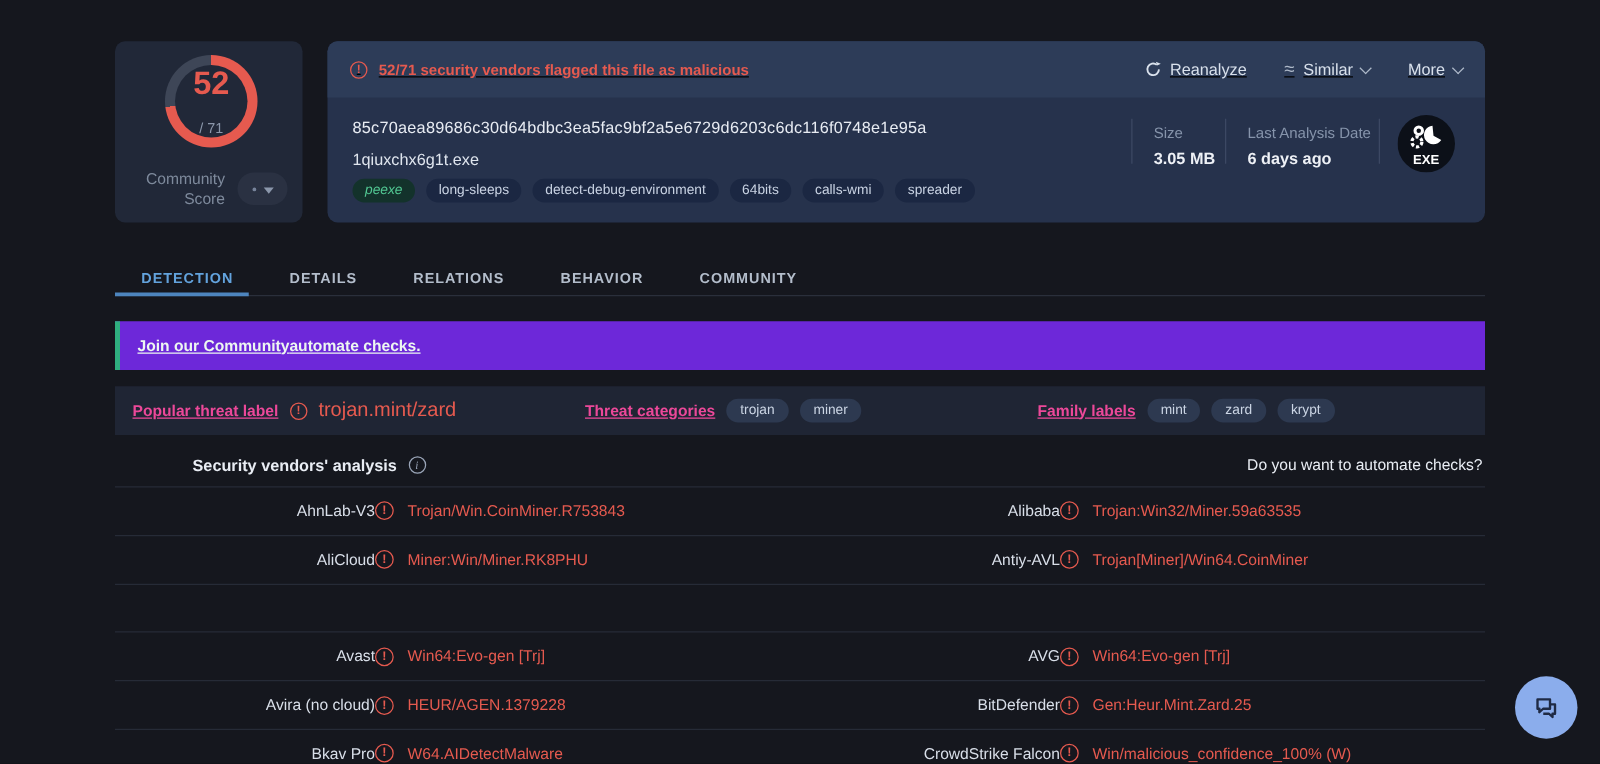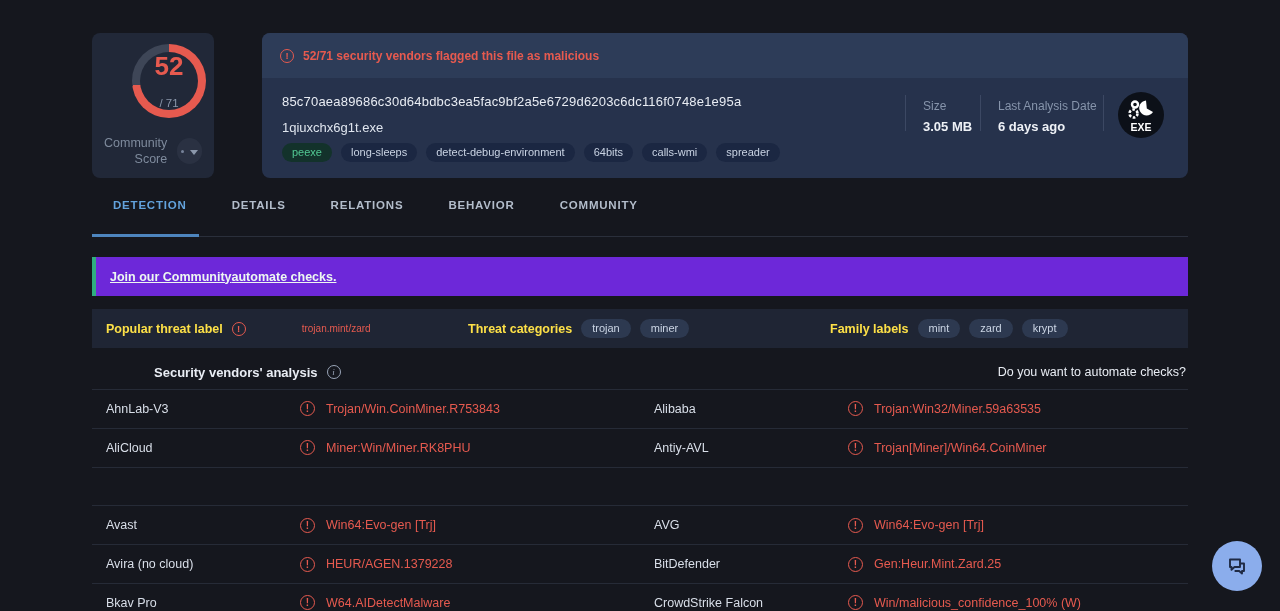--- a/index.html
+++ b/index.html
@@ -3,94 +3,94 @@
 <meta charset="utf-8">
 <style>
   html,body{margin:0;padding:0;background:#101218;}
   .stage{position:relative;width:1280px;height:611px;background:#15171e;overflow:hidden;
          font-family:"Liberation Sans","DejaVu Sans",sans-serif;
          --danger:#e65a4f; --green:#2fae7f; --tag-green:#52c893; --tab-active:#63a3dd;
          --tab-line:#4d85be; --fab-bg:#8badec;}
   [data-interactable="true"]{cursor:pointer;}
 
   
-  .score-card{position:absolute;left:92px;top:33px;width:122px;height:145px;background:#212838;border-radius:8px;}
+  .score-card{position:absolute;left:92px;top:33px;width:150px;height:145px;background:#212838;border-radius:8px;}
   .donut{position:absolute;left:40px;top:11px;width:74px;height:74px;border-radius:50%;
          background:conic-gradient(var(--danger) 0 73%, #3e4657 73% 100%);}
   .donut::before{content:"";position:absolute;inset:8px;border-radius:50%;background:#212838;}
   .donut-center{position:absolute;inset:0;display:flex;flex-direction:column;align-items:center;justify-content:center;z-index:1;}
   .score-value{color:var(--danger);font-size:26px;font-weight:bold;line-height:26px;}
   .score-total{color:#8b97ab;font-size:11.5px;margin-top:18px;}
   .score-footer{position:absolute;left:12px;right:12px;bottom:11px;display:flex;align-items:center;}
   .score-label{flex:1;text-align:right;color:#7e8a9c;font-size:12.5px;line-height:16px;padding-right:10px;}
   .vote-pill{width:40px;height:26px;border-radius:14px;background:#2a3142;display:flex;align-items:center;justify-content:center;gap:6px;}
   .vote-dot{width:3px;height:3px;border-radius:50%;background:#77839a;}
   .vote-arrows{display:flex;flex-direction:column;gap:2px;}
   .caret-up{width:0;height:0;border-left:4px solid transparent;border-right:4px solid transparent;border-bottom:5px solid #8period;border-bottom-color:#8b97ab;}
   .caret-down{width:0;height:0;border-left:4px solid transparent;border-right:4px solid transparent;border-top:5px solid #8b97ab;}
 
   
   .header-card{position:absolute;left:262px;top:33px;width:926px;height:145px;background:#26324c;border-radius:8px;}
   .header-banner{position:absolute;left:0;top:0;right:0;height:45px;background:#2d3c58;border-radius:8px 8px 0 0;
-                 display:flex;align-items:center;padding:0 18px;box-sizing:border-box;}
+                 display:flex;align-items:center;padding:0 18px;box-sizing:border-box;text-decoration:underline;}
   .banner-text{color:var(--danger);font-size:12px;font-weight:bold;margin-left:9px;}
   .warn-icon{display:inline-flex;align-items:center;justify-content:center;width:14px;height:14px;border:1.5px solid currentColor;
              border-radius:50%;font-size:9.5px;font-weight:bold;box-sizing:border-box;color:var(--danger);flex:none;}
   .warn-icon::before{content:"!";}
   .banner-actions{margin-left:auto;display:flex;align-items:center;gap:30px;color:#d9e1ec;font-size:13px;}
   .action{display:flex;align-items:center;gap:7px;}
   .chev{width:6px;height:6px;border-right:1.5px solid #aeb9c9;border-bottom:1.5px solid #aeb9c9;transform:rotate(45deg);margin-top:-3px;}
   .approx{font-size:15px;color:#aeb9c9;}
   .refresh-svg{display:block;}
 
   .file-hash{position:absolute;left:20px;top:61px;color:#e8ecf3;font-size:13px;letter-spacing:.2px;}
   .file-name{position:absolute;left:20px;top:87px;color:#dfe5ee;font-size:13px;}
   .tag-row{position:absolute;left:20px;top:110px;display:flex;gap:9px;}
   .tag{background:#1b2742;color:#c9d3e3;font-size:11px;padding:4px 10px;border-radius:11px;line-height:11px;}
-  .tag.green{background:#13322b;color:var(--tag-green);}
+  .tag.green{background:#13322b;color:var(--tag-green);font-style:italic;}
 
   .meta-divider{position:absolute;width:1px;height:36px;top:62px;background:#3c4863;}
   .meta-label{position:absolute;top:66px;color:#8694ab;font-size:12px;}
   .meta-value{position:absolute;top:86px;color:#eef1f6;font-size:13px;font-weight:bold;}
   .exe-badge{position:absolute;left:856px;top:59px;width:46px;height:46px;}
 
   
   .tabs{position:absolute;left:92px;top:200px;width:1096px;height:37px;border-bottom:1px solid #2a2f3b;
         display:flex;gap:45px;padding-left:21px;box-sizing:border-box;align-items:flex-end;}
-  .tab{position:relative;color:#b3bdcb;font-size:11.5px;font-weight:bold;letter-spacing:.8px;padding-bottom:25px;}
+  .tab{position:relative;color:#b3bdcb;font-size:11.5px;font-weight:bold;letter-spacing:.8px;padding-bottom:7px;}
   .tab.active{color:var(--tab-active);}
   .tab.active::after{content:"";position:absolute;left:-21px;right:-12px;bottom:-1px;height:3px;background:var(--tab-line);}
 
   
   .community-banner{position:absolute;left:92px;top:257px;width:1096px;height:39px;background:#6d28d9;
                     border-left:4px solid var(--green);box-sizing:border-box;display:flex;align-items:center;
                     padding-left:14px;font-size:12.5px;color:#bdd4cc;white-space:pre-wrap;}
   .community-banner a{color:#edf7f1;font-weight:bold;text-decoration:underline;}
 
   
   .threat-row{position:absolute;left:92px;top:309px;width:1096px;height:39px;background:#1f2534;}
   .tl-group{position:absolute;top:0;height:39px;display:flex;align-items:center;gap:9px;}
   .tl-g1{left:14px;} .tl-g2{left:376px;} .tl-g3{left:738px;}
-  .tl-title{color:#fde047;font-size:12.5px;font-weight:bold;}
-  .tl-value{color:var(--danger);font-size:10px;margin-left:47px;}
+  .tl-title{color:#ec4899;font-size:12.5px;font-weight:bold;text-decoration:underline;}
+  .tl-value{color:var(--danger);font-size:16px;}
   .pill{background:#2d3950;color:#cbd5e4;font-size:11px;padding:4px 11px;border-radius:11px;line-height:11px;}
 
   
   .analysis-header{position:absolute;left:92px;top:358px;width:1096px;height:28px;display:flex;align-items:center;
                    justify-content:space-between;padding:0 2px 0 14px;box-sizing:border-box;}
   .ah-left{display:flex;align-items:center;gap:9px;}
   .ah-title{color:#e9edf4;font-size:13px;font-weight:bold;margin-left:48px;}
   .info-icon{display:inline-flex;align-items:center;justify-content:center;width:14px;height:14px;border:1.3px solid #9aa5b8;
              border-radius:50%;font-size:9px;color:#9aa5b8;box-sizing:border-box;font-style:italic;font-family:"Liberation Serif",serif;}
   .info-icon::before{content:"i";}
   .ah-link{color:#e9edf4;font-size:12.5px;}
 
   
   .detections{position:absolute;left:92px;top:389px;width:1096px;border-top:1px solid #262b37;}
-  .det-row{display:grid;grid-template-columns:1fr 1fr;height:38.8px;border-bottom:1px solid #262b37;box-sizing:border-box;}
+  .det-row{display:grid;grid-template-columns:1fr 1fr;height:38.8px;border-bottom:1px solid #262b37;box-sizing:border-box;text-align:right;}
   .det-cell{display:flex;align-items:center;}
   .det-cell .vendor{width:208px;flex:none;padding-left:14px;color:#d9dfe9;font-size:12.5px;box-sizing:border-box;}
   .det-cell .result{display:flex;align-items:center;gap:11px;color:var(--danger);font-size:12.5px;}
   .warn-icon.small{width:15px;height:15px;font-size:10px;}
 
   
   .fab{position:absolute;left:1212px;top:541px;width:50px;height:50px;border-radius:50%;background:var(--fab-bg);
        display:flex;align-items:center;justify-content:center;}
 </style>
 </head>
@@ -114,20 +114,38 @@
           <span class="caret-down" data-interactable="false"></span>
         </span>
       </div>
     </div>
   </div>
 
   <div class="header-card" data-interactable="false">
     <div class="header-banner" data-interactable="false">
       <span class="warn-icon" data-interactable="false"></span>
       <span class="banner-text" data-interactable="false">52/71 security vendors flagged this file as malicious</span>
+      <div class="banner-actions" data-interactable="false">
+        <div class="action" data-interactable="true">
+          <svg class="refresh-svg" data-interactable="false" width="13" height="13" viewBox="0 0 14 14">
+              <path d="M12 7a5 5 0 1 1-1.8-3.85" fill="none" stroke="#d9e1ec" stroke-width="1.6"></path>
+              <path d="M9.3 0.4 L10.6 3.6 L13.6 2.2 Z" fill="#d9e1ec"></path>
+            </svg>
+          <span data-interactable="false">Reanalyze</span>
+        </div>
+        <div class="action" data-interactable="true">
+          <span class="approx" data-interactable="false">≈</span>
+          <span data-interactable="false">Similar</span>
+          <span class="chev" data-interactable="false"></span>
+        </div>
+        <div class="action" data-interactable="true">
+          <span data-interactable="false">More</span>
+          <span class="chev" data-interactable="false"></span>
+        </div>
+      </div>
     </div>
 
     <div class="file-hash" data-interactable="true">85c70aea89686c30d64bdbc3ea5fac9bf2a5e6729d6203c6dc116f0748e1e95a</div>
     <div class="file-name" data-interactable="false">1qiuxchx6g1t.exe</div>
     <div class="tag-row" id="tags" data-interactable="false">
         <span class="tag green" data-interactable="true">peexe</span>
         <span class="tag" data-interactable="true">long-sleeps</span>
         <span class="tag" data-interactable="true">detect-debug-environment</span>
         <span class="tag" data-interactable="true">64bits</span>
         <span class="tag" data-interactable="true">calls-wmi</span>

